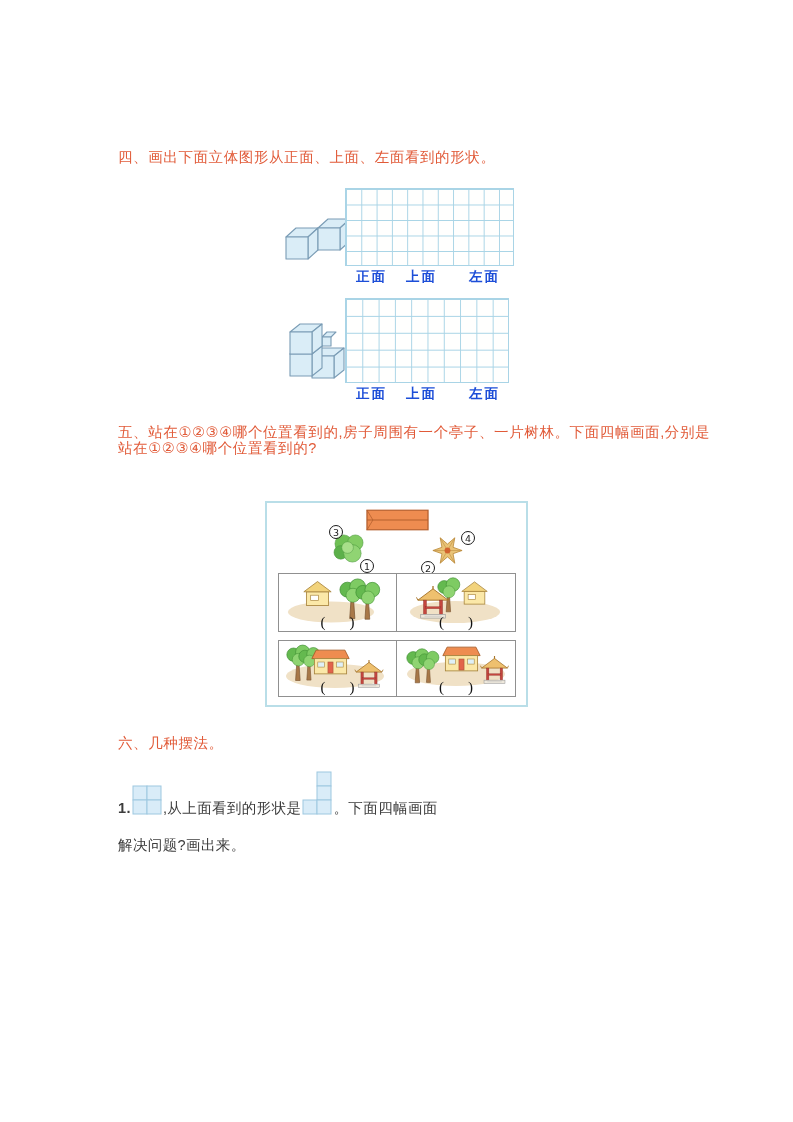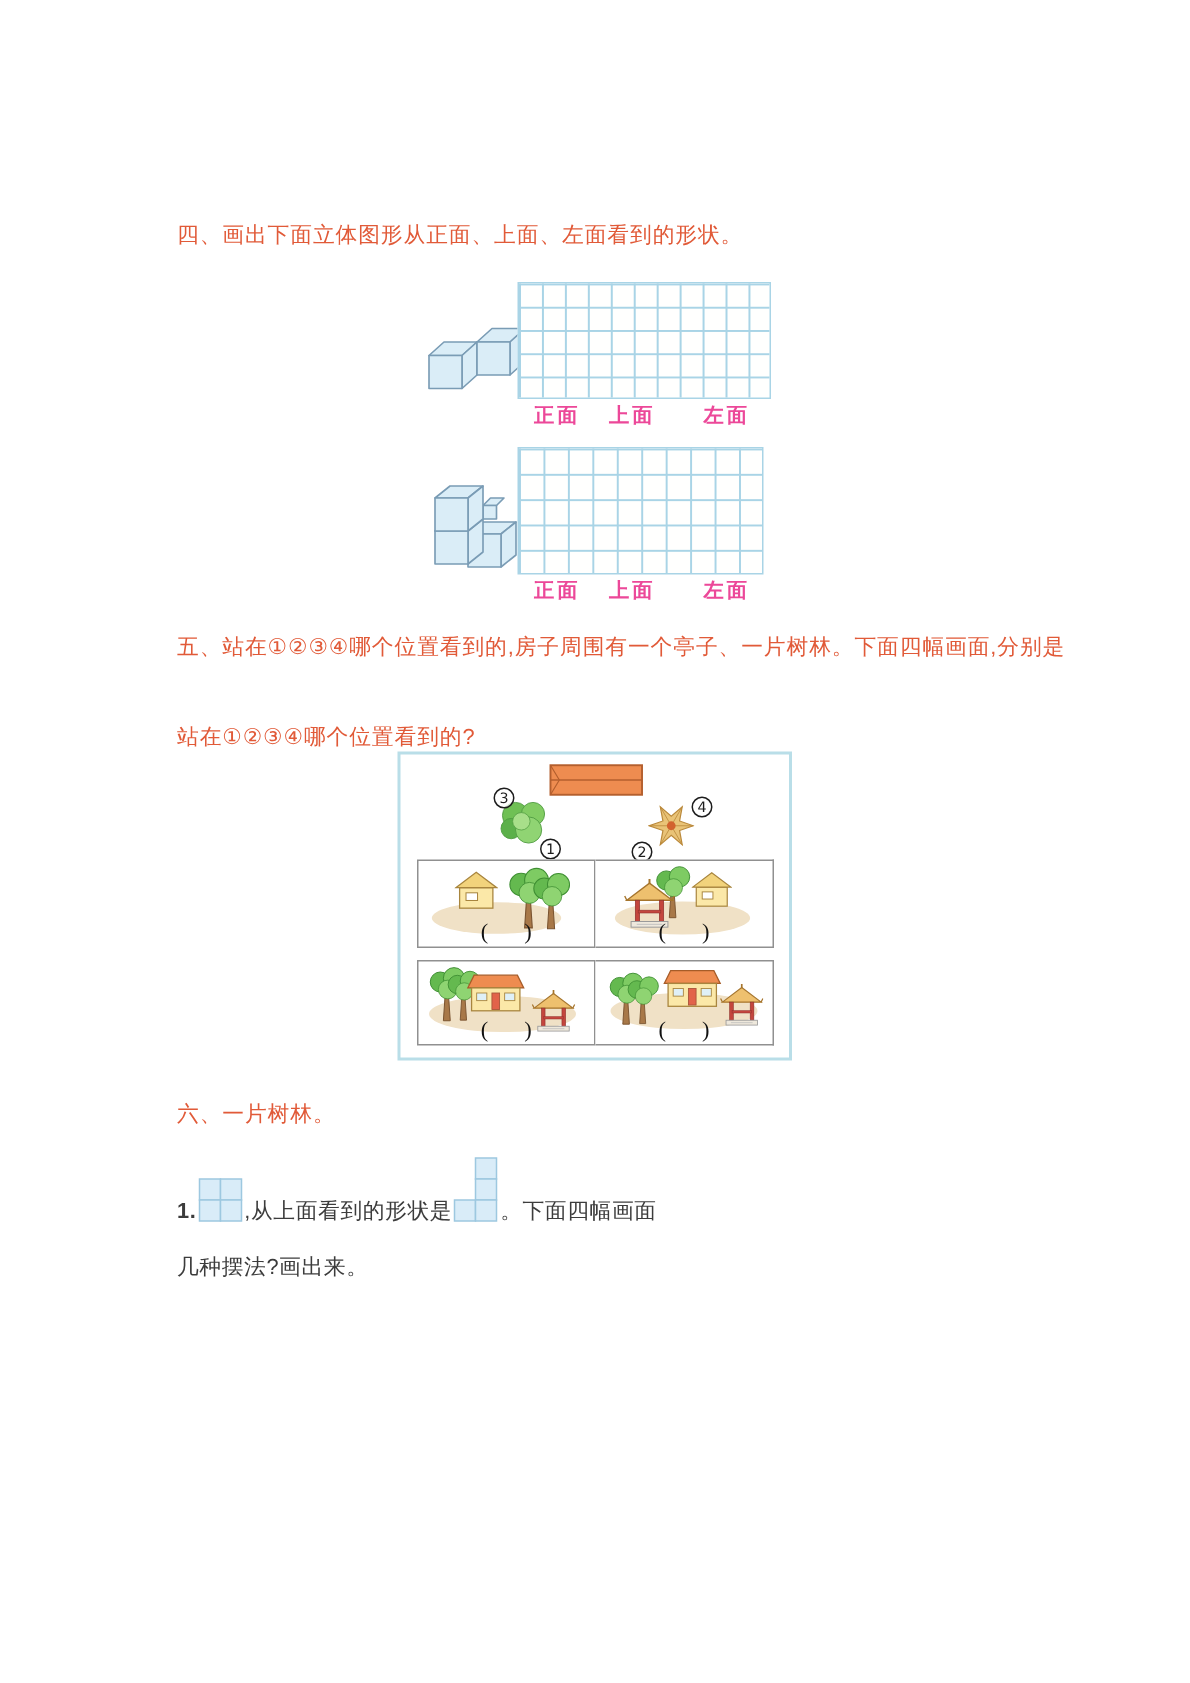--- a/index.html
+++ b/index.html
@@ -8,21 +8,21 @@
   .h-orange{position:absolute;color:#e15a38;font-size:14.5px;letter-spacing:0.6px;
             white-space:nowrap;line-height:17px;}
   .body-text{color:#3c3c3c;font-size:14.5px;letter-spacing:0.4px;line-height:18px;white-space:nowrap;}
   .abs{position:absolute;}
   
   .grid{position:absolute;box-sizing:border-box;border:1px solid #a9d4e6;background-color:#fffffe;
         background-image:linear-gradient(to right,#a9d4e6 1px,transparent 1px),
                          linear-gradient(to bottom,#a9d4e6 1px,transparent 1px);}
   .grid1{left:345px;top:188px;width:169px;height:78px;background-size:15.3px 15.5px;}
   .grid2{left:345px;top:298px;width:164px;height:85px;background-size:16.3px 16.9px;}
-  .view-label{position:absolute;color:#ec4899;font-family:"Liberation Serif","DejaVu Serif",serif;
+  .view-label{position:absolute;color:#1d4ed8;font-family:"Liberation Serif","DejaVu Serif",serif;
               font-size:13.5px;font-weight:bold;letter-spacing:2px;white-space:nowrap;}
   
   .park{position:absolute;left:265px;top:501px;width:263px;height:206px;box-sizing:border-box;
         border:2px solid #b9dee8;background:#ffffff;}
   .panel-row{position:absolute;left:11px;display:flex;}
   .panel{position:relative;box-sizing:border-box;width:119px;border:1px solid #909090;background:#ffffff;}
   .panel + .panel{border-left:none;}
   .panel svg.scene{position:absolute;left:0;top:0;}
   .paren{position:absolute;bottom:1px;left:0;right:0;display:flex;justify-content:center;gap:24px;
          color:#111;font-size:15px;line-height:1;font-family:"Liberation Serif","DejaVu Serif",serif;}
@@ -125,21 +125,21 @@
       <polygon points="25,17 35,9 35,31 25,39"></polygon>
       <rect x="3" y="17" width="22" height="22"></rect>
     </g>
   </svg>
   <div class="grid grid2"></div>
   <span class="view-label" style="left:356px;top:385px;">正面</span>
   <span class="view-label" style="left:406px;top:385px;">上面</span>
   <span class="view-label" style="left:469px;top:385px;">左面</span>
 
   <div class="h-orange" style="left:118px;top:424px;">五、站在①②③④哪个位置看到的,房子周围有一个亭子、一片树林。下面四幅画面,分别是</div>
-  <div class="h-orange" style="left:118px;top:484px;">站在①②③④哪个位置看到的?</div>
+  <div class="h-orange" style="left:118px;top:440px;">站在①②③④哪个位置看到的?</div>
 
   <div class="park">
     <svg class="abs" style="left:99px;top:6px;" width="63" height="22" viewBox="0 0 64 22">
         <use href="#sym-roof-top"></use>
       </svg>
     <svg class="abs" style="left:66px;top:30px;" width="33" height="31" viewBox="0 0 34 32">
         <use href="#sym-tree-top"></use>
       </svg>
     <svg class="abs" style="left:165px;top:32px;" width="31" height="31" viewBox="0 0 34 34">
         <use href="#sym-pavilion-top"></use>
@@ -200,21 +200,21 @@
           <use href="#sym-pavilion" x="83" y="15" width="29" height="29"></use>
         </svg>
         <div class="paren">
             <span>(</span>
             <span>)</span>
           </div>
       </div>
     </div>
   </div>
 
-  <div class="h-orange" style="left:118px;top:735px;">六、一片树林。</div>
+  <div class="h-orange" style="left:118px;top:735px;">六、几种摆法。</div>
 
   <div class="prob-line body-text">
     <span class="seg bold">1.</span>
     <svg width="30" height="30" viewBox="0 0 30 30">
       <g fill="#d9ecf8" stroke="#9dc8e0" stroke-width="1">
         <rect x="1" y="1" width="14" height="14"></rect>
           <rect x="15" y="1" width="14" height="14"></rect>
         <rect x="1" y="15" width="14" height="14"></rect>
           <rect x="15" y="15" width="14" height="14"></rect>
       </g>
@@ -223,15 +223,15 @@
     <svg width="30" height="44" viewBox="0 0 30 44">
       <g fill="#d9ecf8" stroke="#9dc8e0" stroke-width="1">
         <rect x="15" y="1" width="14" height="14"></rect>
           <rect x="15" y="15" width="14" height="14"></rect>
         <rect x="1" y="29" width="14" height="14"></rect>
           <rect x="15" y="29" width="14" height="14"></rect>
       </g>
     </svg>
     <span class="seg">。下面四幅画面</span>
   </div>
-  <div class="abs body-text" style="left:118px;top:836px;">几种摆法?画出来。</div>
+  <div class="abs body-text" style="left:118px;top:836px;">解决问题?画出来。</div>
 
 </div>
 
 </body></html>

